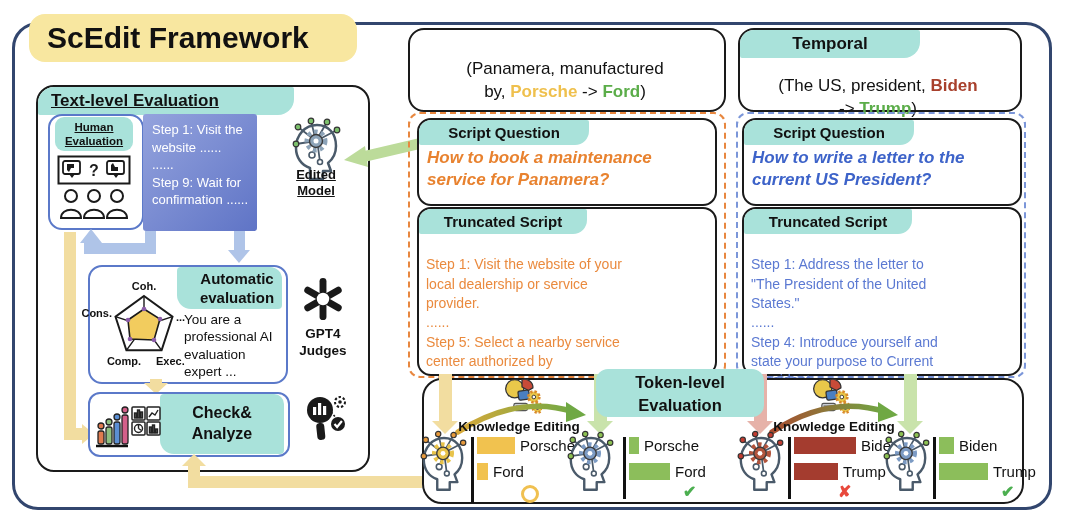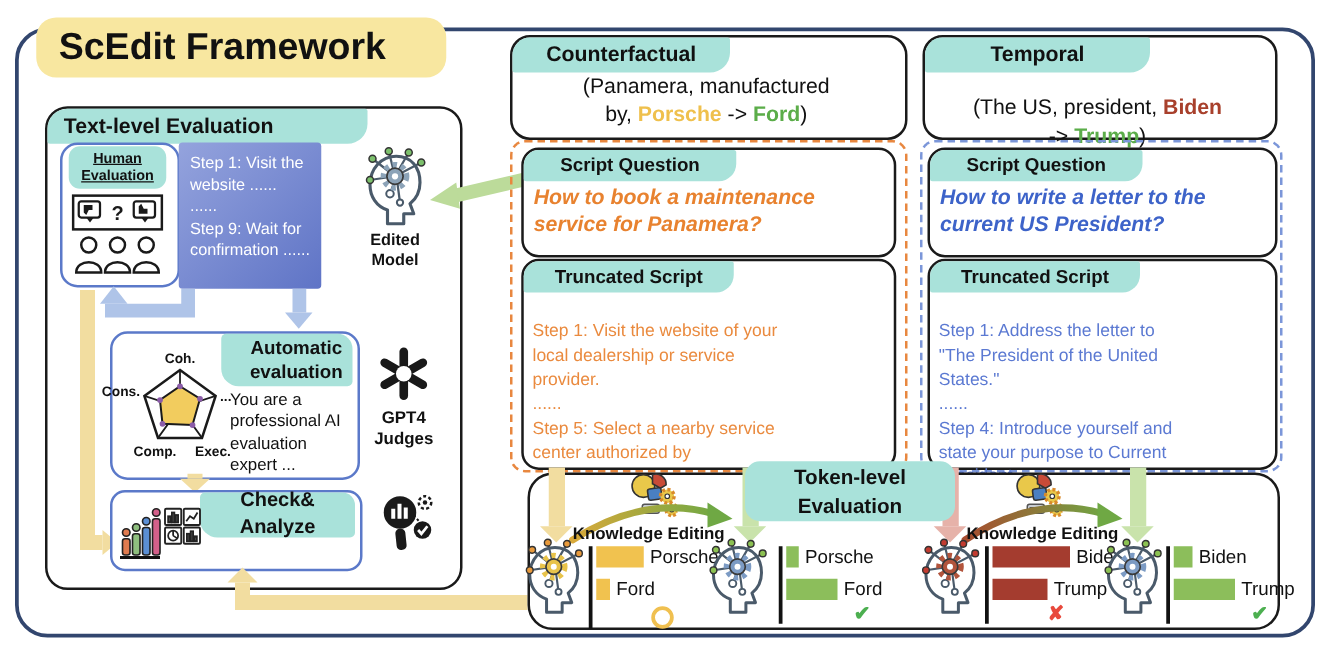--- a/index.html
+++ b/index.html
@@ -147,21 +147,21 @@
     </defs>
   </svg>
 
   <div class="frame" style="left:12px;top:22px;width:1034px;height:482px;"></div>
 
   <div class="title" style="left:4px;top:14px;width:310px;height:48px;margin-left:25px;">
     <span>ScEdit Framework</span>
   </div>
 
   <div class="box" style="left:36px;top:85px;width:330px;height:383px;border-radius:18px;"></div>
-  <div class="teal" style="left:38px;top:87px;width:243px;height:28px;border-radius:16px 2px 16px 2px;font-size:17px;justify-content:flex-start;padding-left:13px;">
+  <div class="teal" style="left:38px;top:87px;width:243px;height:28px;border-radius:16px 2px 16px 2px;font-size:17px;justify-content:flex-start;padding-left:13px;text-decoration:underline;">
     <span>Text-level Evaluation</span>
   </div>
 
   <div class="bluebox" style="left:48px;top:114px;width:92px;height:112px;"></div>
   <div class="teal" style="left:55px;top:117px;width:78px;height:34px;border-radius:9px;font-size:11.5px;line-height:1.25;">
     <span class="wrap" style="width:66px;text-decoration:underline;">Human Evaluation</span>
   </div>
   <svg class="abs" style="left:57px;top:155px;" width="74" height="66">
       <use href="#humaneval"></use>
     </svg>
@@ -170,21 +170,21 @@
     <span class="wrap">Step 1: Visit the
 website ......
 ......
 Step 9: Wait for
 confirmation ......</span>
   </div>
 
   <svg class="abs" style="left:291px;top:117px;--gear:#8CA3B8;--node:#7CC06C;" width="50" height="64">
       <use href="#brain"></use>
     </svg>
-  <div class="iconlabel" style="left:287px;top:184px;width:58px;">
+  <div class="iconlabel" style="left:287px;top:167px;width:58px;text-decoration:underline;">
     <span class="wrap">Edited Model</span>
   </div>
 
   <svg class="abs" style="left:342px;top:126px;" width="84" height="44">
     <path d="M20,31 L80,17" stroke="#BCDB9A" stroke-width="11" fill="none"></path>
     <polygon points="2,34 23,20 26,41" fill="#BCDB9A"></polygon>
   </svg>
 
   <div class="seg" style="left:145px;top:231px;width:11px;height:16px;background:#AFC4E8;"></div>
   <div class="seg" style="left:84px;top:243px;width:72px;height:11px;background:#AFC4E8;"></div>
@@ -228,41 +228,38 @@
       <use href="#oailogo"></use>
     </svg>
   <div class="iconlabel" style="left:294px;top:326px;width:58px;font-size:13.5px;">
     <span class="wrap">GPT4 Judges</span>
   </div>
 
   <div class="seg" style="left:150px;top:379px;width:12px;height:4px;background:#F2DDA0;"></div>
   <div class="tri" style="left:144px;top:383px;border-left:12px solid transparent;border-right:12px solid transparent;border-top:11px solid #F2DDA0;"></div>
 
   <div class="bluebox" style="left:88px;top:392px;width:198px;height:61px;border-radius:12px;"></div>
-  <div class="teal" style="left:160px;top:394px;width:124px;height:36px;border-radius:4px 10px 4px 14px;font-size:16px;line-height:1.3;">
+  <div class="teal" style="left:160px;top:394px;width:124px;height:60px;border-radius:4px 10px 4px 14px;font-size:16px;line-height:1.3;">
     <span class="wrap" style="width:80px;">Check&amp; Analyze</span>
   </div>
   <svg class="abs" style="left:94px;top:397px;" width="36" height="52">
       <use href="#barsicon"></use>
     </svg>
   <svg class="abs" style="left:131px;top:399px;" width="30" height="48">
       <use href="#gridicon"></use>
     </svg>
   <svg class="abs" style="left:298px;top:394px;" width="50" height="56">
       <use href="#maglass"></use>
     </svg>
 
   <div class="seg" style="left:188px;top:476px;width:234px;height:12px;background:#F2DDA0;"></div>
   <div class="seg" style="left:188px;top:466px;width:12px;height:14px;background:#F2DDA0;"></div>
   <div class="tri" style="left:182px;top:454px;border-left:12px solid transparent;border-right:12px solid transparent;border-bottom:12px solid #F2DDA0;"></div>
 
   <div class="box" style="left:408px;top:28px;width:314px;height:80px;"></div>
-  <div class="teal" style="left:410px;top:30px;width:174px;height:28px;border-radius:14px 2px 16px 2px;font-size:17px;">
-    <span>Counterfactual</span>
-  </div>
   <div class="fact" style="left:455px;top:58px;width:220px;">
     <span>(Panamera, manufactured by, </span><span class="old-cf">Porsche</span><span> -&gt; </span><span class="new-g">Ford</span><span>)</span>
   </div>
 
   <div class="dashed" style="left:408px;top:112px;width:314px;height:262px;border:2.5px dashed #E8873F;"></div>
 
   <div class="box" style="left:417px;top:118px;width:296px;height:84px;border-radius:14px;"></div>
   <div class="teal" style="left:419px;top:120px;width:170px;height:25px;border-radius:12px 2px 14px 2px;font-size:15px;">
     <span>Script Question</span>
   </div>

